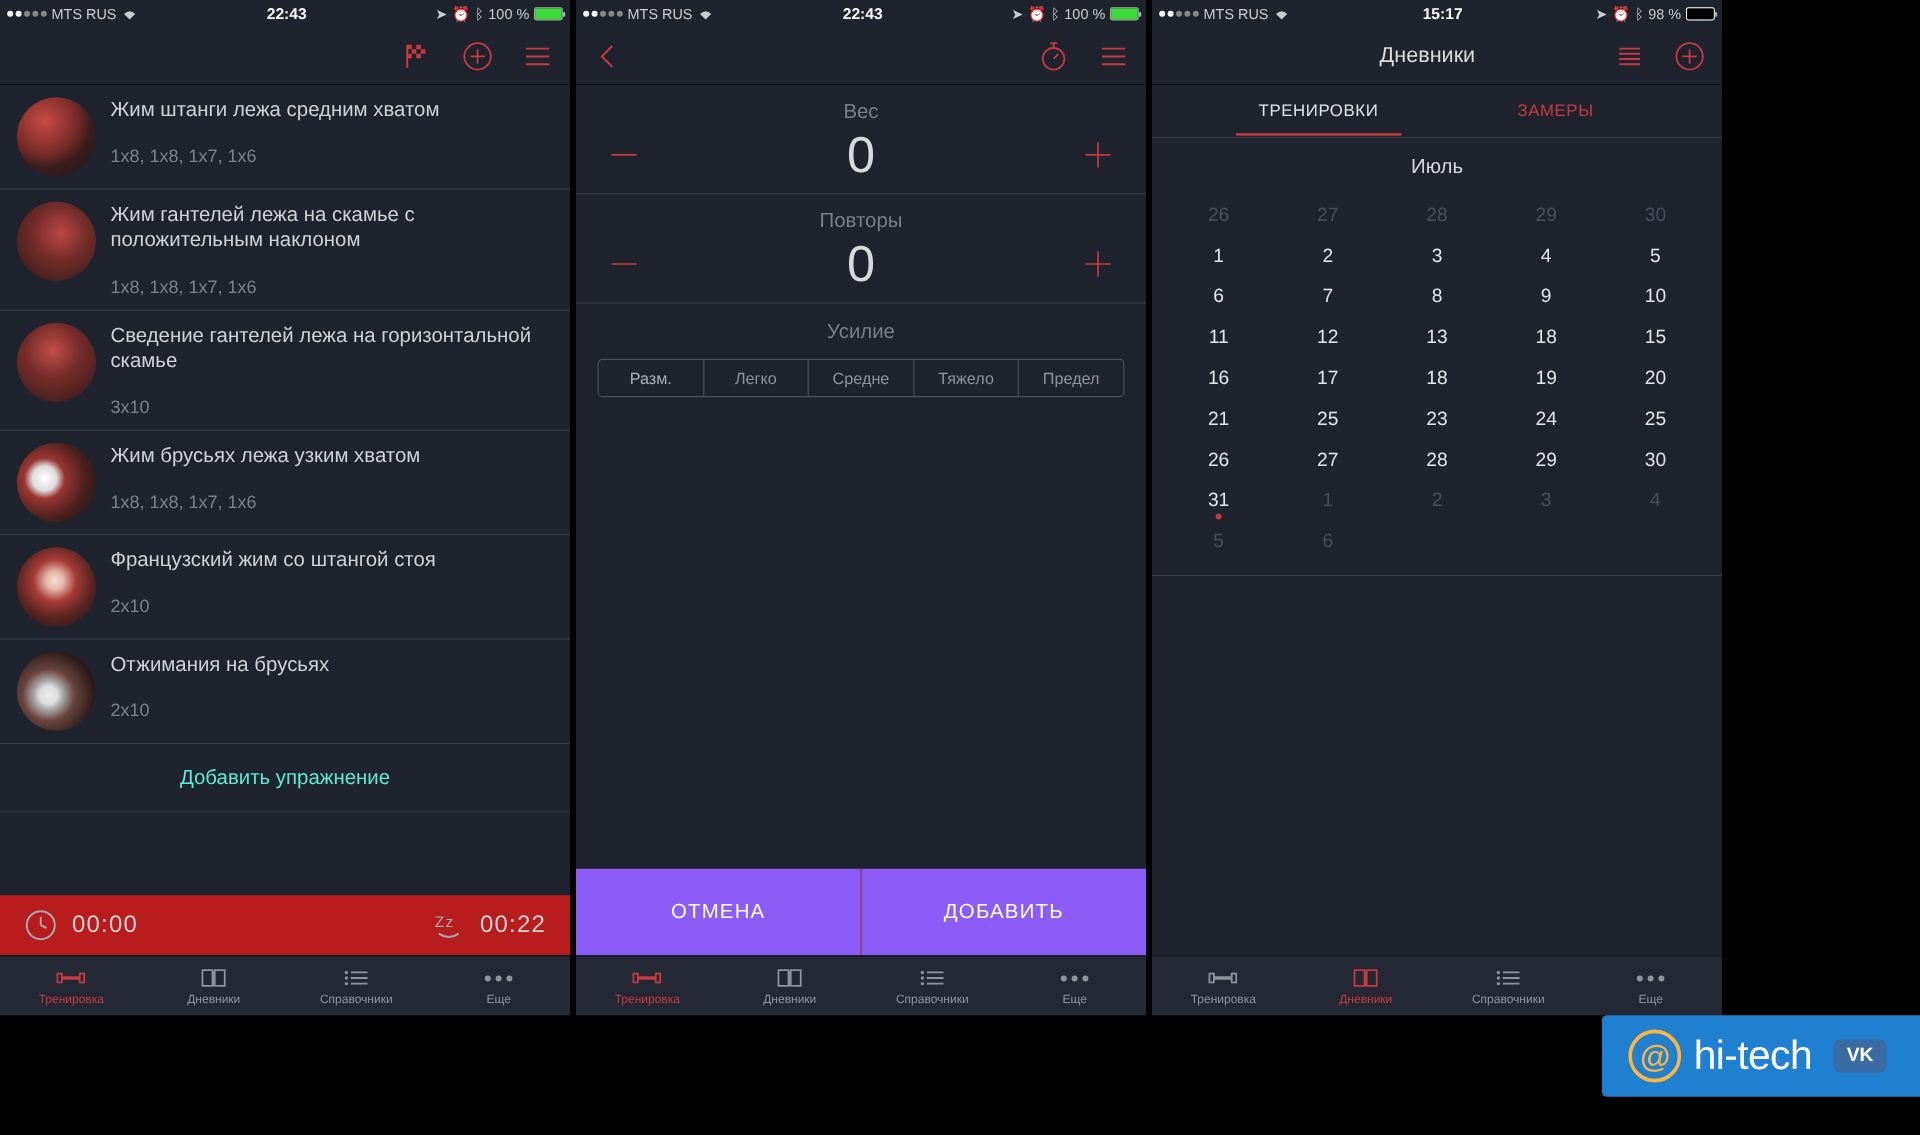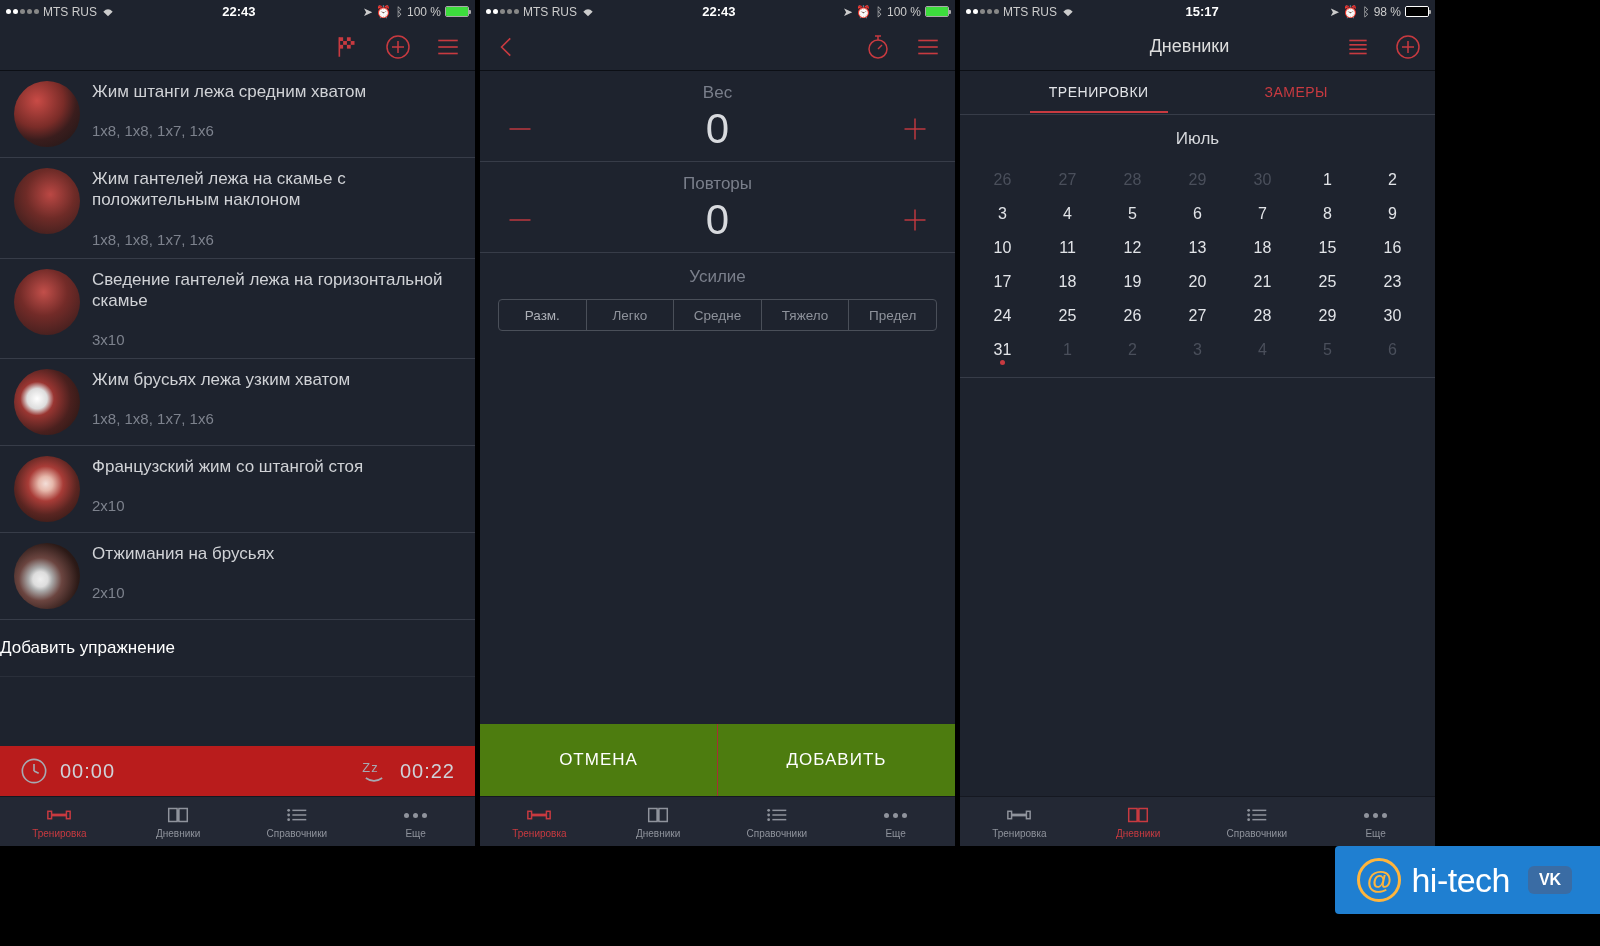--- a/index.html
+++ b/index.html
@@ -79,21 +79,22 @@
 }
 .exercise-thumb.t2 { background: radial-gradient(circle at 55% 40%, #bb4844 0%, #6e2b27 45%, #2a1a1a 100%); }
 .exercise-thumb.t3 { background: radial-gradient(circle at 45% 35%, #c24f4a 0%, #732b28 42%, #2d1a1a 100%); }
 .exercise-thumb.t4 { background: radial-gradient(circle at 35% 45%, #fff 0%, #ddd 18%, #9a3632 30%, #4a201e 60%, #1d1512 100%); }
 .exercise-thumb.t5 { background: radial-gradient(circle at 48% 42%, #f3ded8 0%, #e6b7aa 14%, #a83c37 34%, #5a2521 60%, #1c1411 100%); }
 .exercise-thumb.t6 { background: radial-gradient(circle at 40% 55%, #eee 0%, #ddd 14%, #aaa 22%, #6b4540 40%, #2c1a17 70%, #120d0b 100%); }
 .exercise-text { flex: 1; }
 .exercise-name { color: #d0d2d6; font-size: 17px; line-height: 1.25; margin-bottom: 4px; font-weight: 400;}
 .exercise-sets { color: #7d828d; font-size: 15px; margin-top: 20px; }
 .add-exercise-row {
-  color: #ffffff;
+  text-align: center;
+  color: #5eead4;
   font-size: 17px;
   padding: 18px 0;
   border-bottom: 1px solid #2a2f3a;
 }
 
 
 .timer-bar {
   height: 50px;
   background: #b91c1c;
   display: flex;
@@ -170,21 +171,21 @@
 .bottom-actions {
   margin-top: auto;
   display: flex;
   height: 72px;
 }
 .action-btn {
   flex: 1;
   display: flex;
   align-items: center;
   justify-content: center;
-  background: #4d7c0f;
+  background: #8b5cf6;
   color: #fff;
   font-size: 17px;
   letter-spacing: 1px;
 }
 .action-btn.cancel { border-right: 1px solid #a52f34; }
 
 
 .sub-tabs {
   display: flex;
   border-bottom: 1px solid #373c48;
@@ -210,21 +211,21 @@
   left: 15%;
   right: 15%;
   bottom: -1px;
   height: 2px;
   background: #c83a40;
 }
 .sub-tab.red-text { color: #c83a40; }
 .month-label { text-align: center; color: #d6d8dc; font-size: 17px; padding: 14px 0; }
 .calendar {
   display: grid;
-  grid-template-columns: repeat(7, 1fr);
+  grid-template-columns: repeat(5, 1fr);
   padding: 0 10px;
   border-bottom: 1px solid #373c48;
   padding-bottom: 10px;
 }
 .cal-cell {
   height: 34px;
   display: flex;
   align-items: center;
   justify-content: center;
   color: #e2e4e8;

